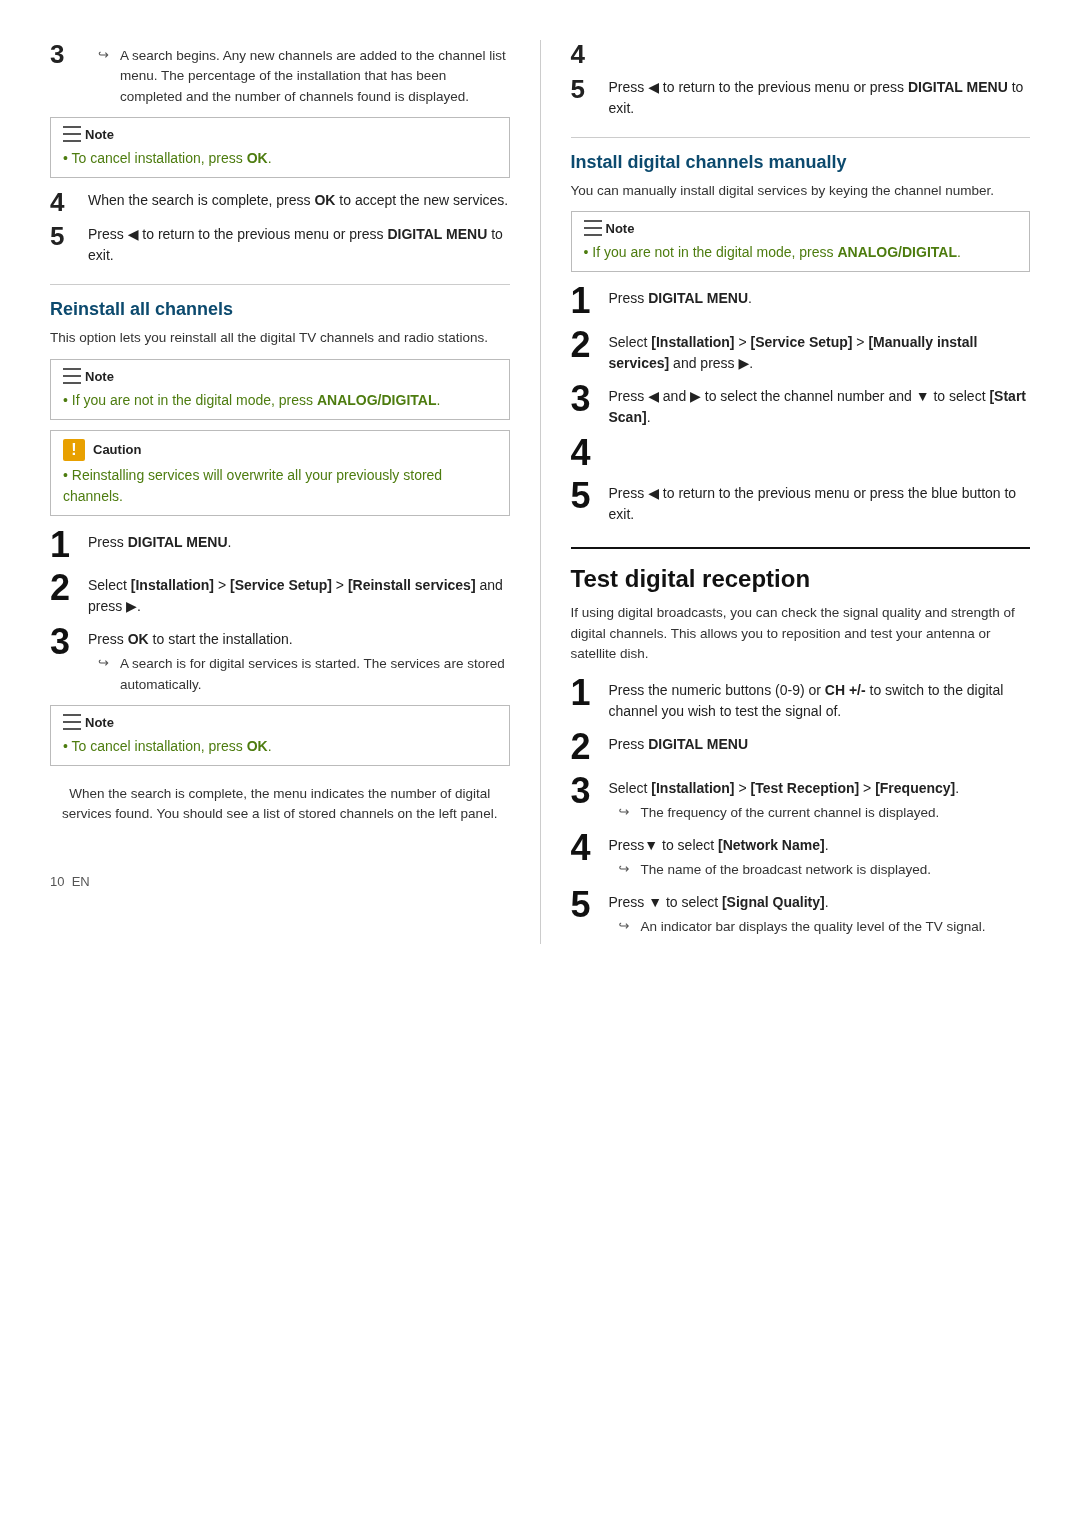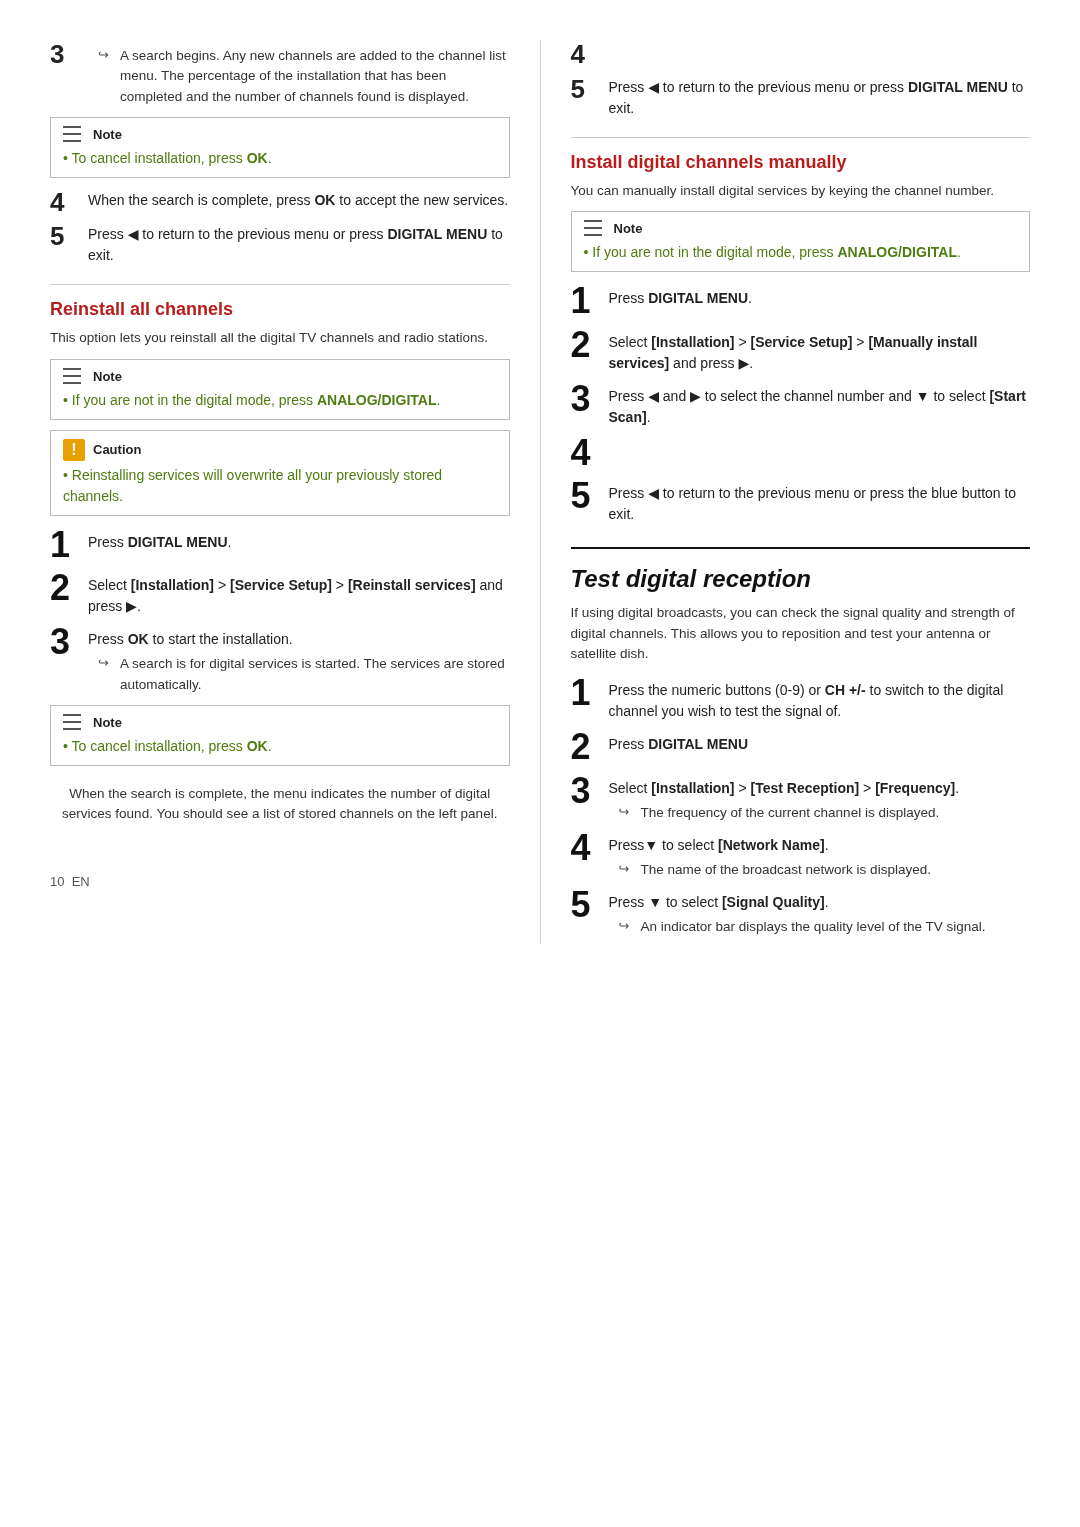--- a/index.html
+++ b/index.html
@@ -73,21 +73,20 @@
     }
     .note-box {
       border: 1px solid #bbb;
       padding: 8px 12px;
       margin: 10px 0;
       background: #fff;
     }
     .note-header {
       display: flex;
       align-items: center;
-      gap: 8px;
       margin-bottom: 4px;
       font-weight: bold;
       font-size: 13px;
     }
     .note-line {
       width: 18px;
       height: 2px;
       background: #555;
       margin-bottom: 2px;
     }
@@ -124,33 +123,32 @@
       border-radius: 2px;
     }
     .note-content {
       font-size: 14px;
       color: #4d7c0f;
       line-height: 1.5;
     }
     .section-title {
       font-size: 18px;
       font-weight: bold;
-      color: #b91c1c;
+      color: #0c4a6e;
       margin: 18px 0 8px 0;
       border-top: 1px solid #ccc;
       padding-top: 14px;
     }
     .section-title-large {
       font-size: 24px;
       font-weight: bold;
       color: #111;
       margin: 22px 0 10px 0;
       border-top: 2px solid #111;
       padding-top: 16px;
-      font-style: italic;
     }
     .section-desc {
       font-size: 13.5px;
       color: #333;
       line-height: 1.5;
       margin-bottom: 10px;
     }
     b, strong {
       font-weight: bold;
     }

